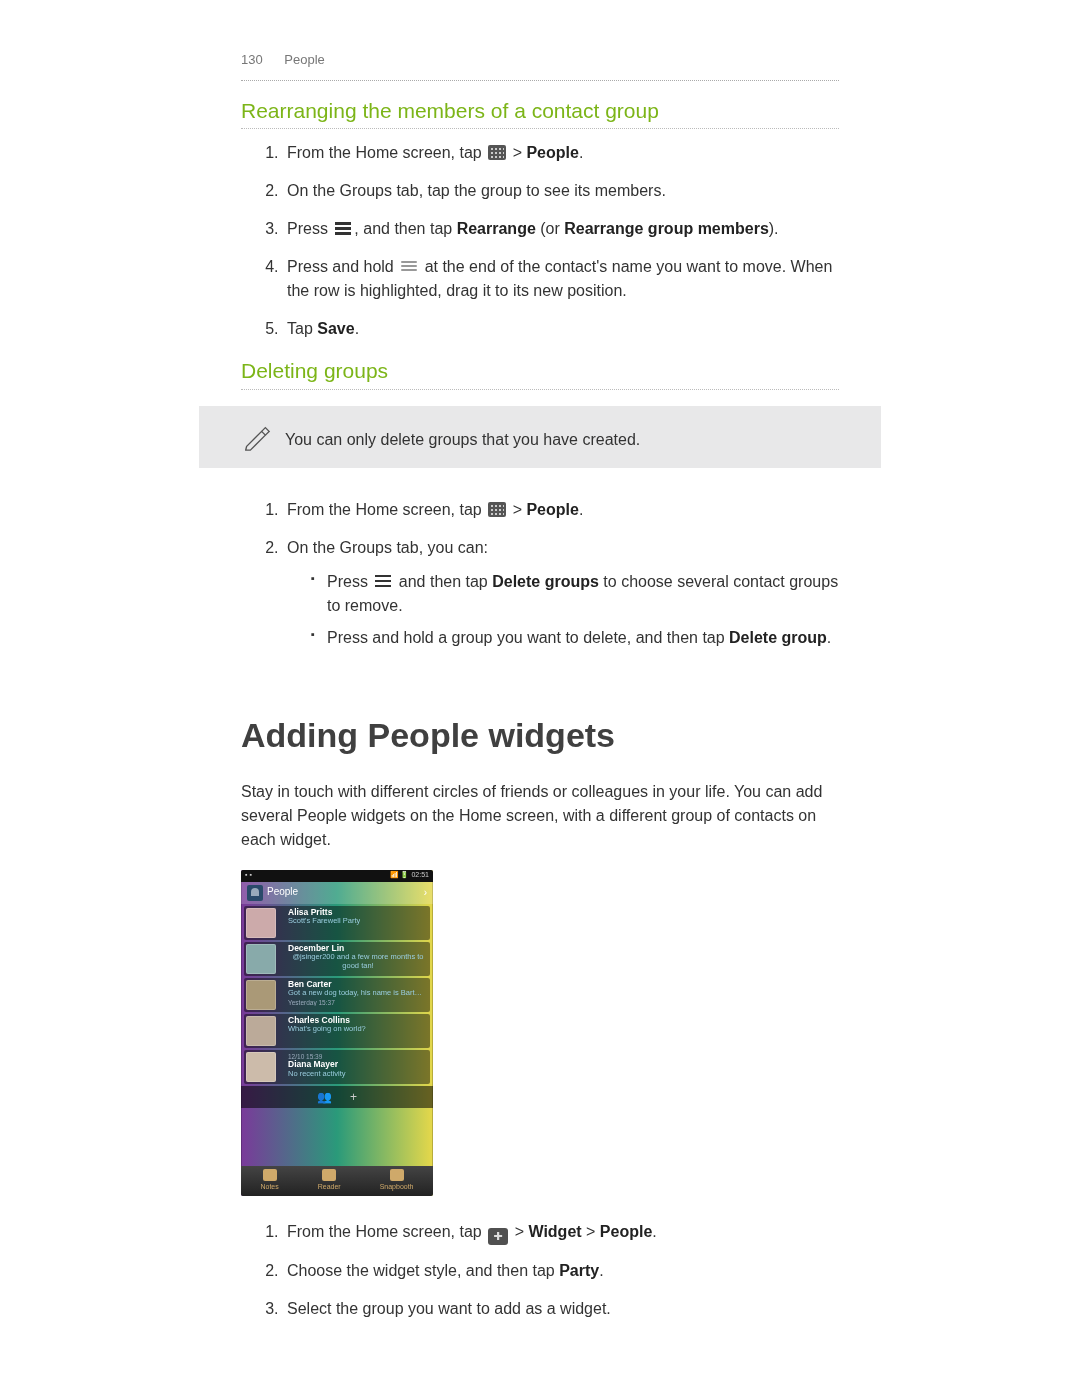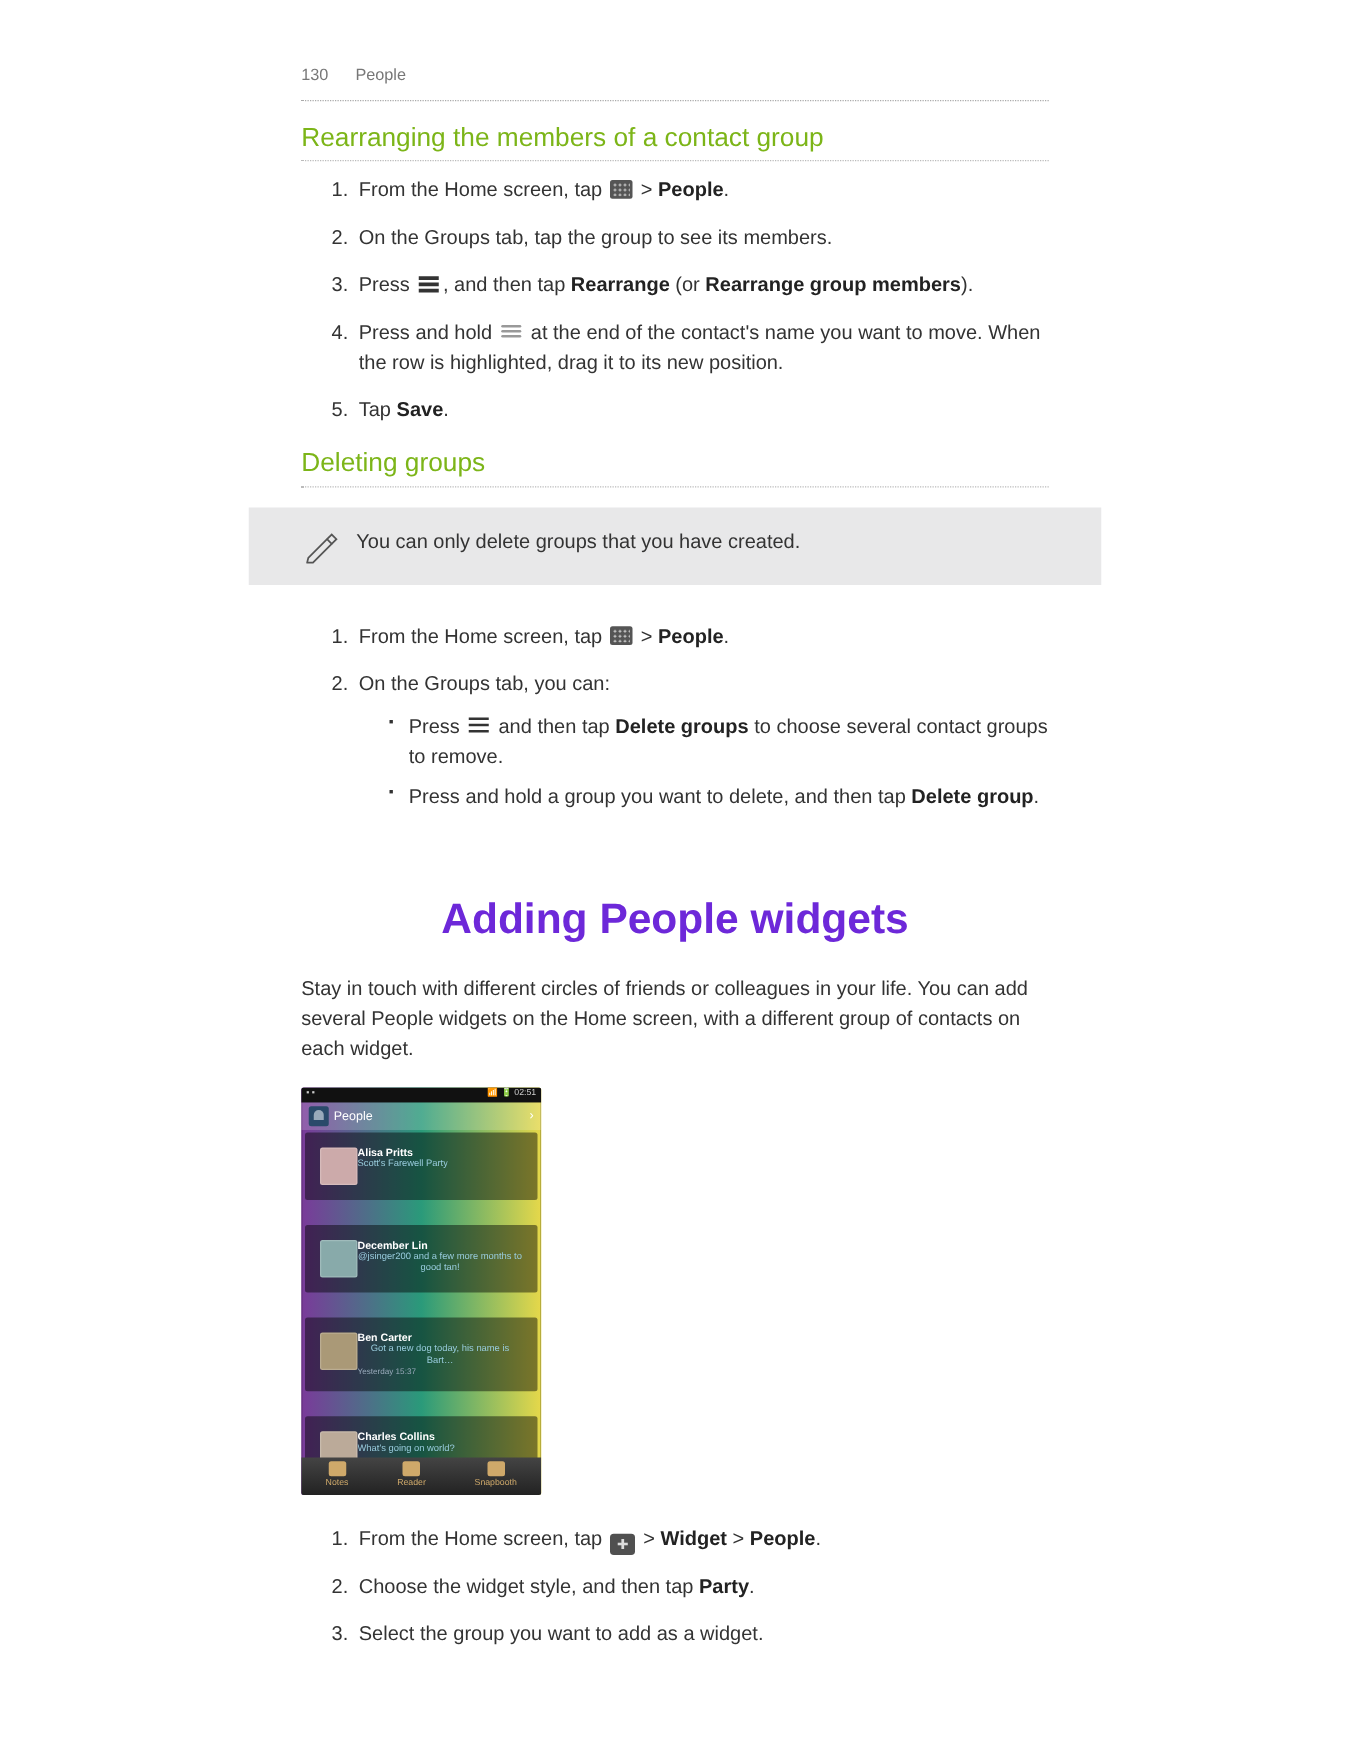--- a/index.html
+++ b/index.html
@@ -32,25 +32,24 @@
   }
   .section-heading {
     color: #7cb518;
     font-size: 21px;
     font-weight: 400;
     margin: 14px 0 4px 0;
     border-bottom: 1px dotted #bbb;
     padding-bottom: 2px;
   }
   .main-heading {
-    color: #6d28d9;
+    color: #404040;
     font-size: 34px;
     font-weight: 600;
     margin: 60px 0 18px 0;
-    text-align: center;
   }
   ol.steps {
     margin: 12px 0 12px 0;
     padding-left: 38px;
   }
   ol.steps > li {
     margin: 6px 0 14px 4px;
     padding-left: 4px;
   }
   ul.sub {
@@ -131,21 +130,21 @@
     line-height: 17px;
     text-align: center;
   }
   .plus-home-icon::after { content: "✚"; font-size: 11px; }
 
   .note-box {
     background: #e8e8e9;
     margin: 16px -42px 30px -42px;
     padding: 16px 42px 16px 42px;
     display: flex;
-    align-items: flex-start;
+    align-items: flex-end;
     gap: 14px;
   }
   .pencil-icon {
     flex: 0 0 auto;
     width: 30px; height: 30px;
   }
   .pencil-icon svg { width: 30px; height: 30px; }
 
   .para { margin: 19px 0 18px 0; }
 
@@ -187,24 +186,24 @@
     position: relative;
   }
   .widget-bar .silhouette::after {
     content: ""; position: absolute; left: 4px; top: 3px; width: 8px; height: 8px;
     background: #9ab; border-radius: 50% 50% 0 0;
   }
   .wlist { padding: 2px 3px 0 3px; }
   .wrow {
     display: flex; align-items: flex-start;
     background: rgba(0,0,0,.45);
-    margin-bottom: 20px;
-    border-radius: 2px;
-    padding: 12px;
-    gap: 0;
+    margin-bottom: 2px;
+    border-radius: 2px;
+    padding: 2px;
+    gap: 12px;
   }
   .wavatar {
     width: 30px; height: 30px;
     background: #caa;
     border-radius: 2px;
     flex: 0 0 auto;
     box-shadow: inset 0 0 0 1px rgba(255,255,255,.2);
   }
   .wavatar.a2 { background: #8aa; }
   .wavatar.a3 { background: #a97; }

